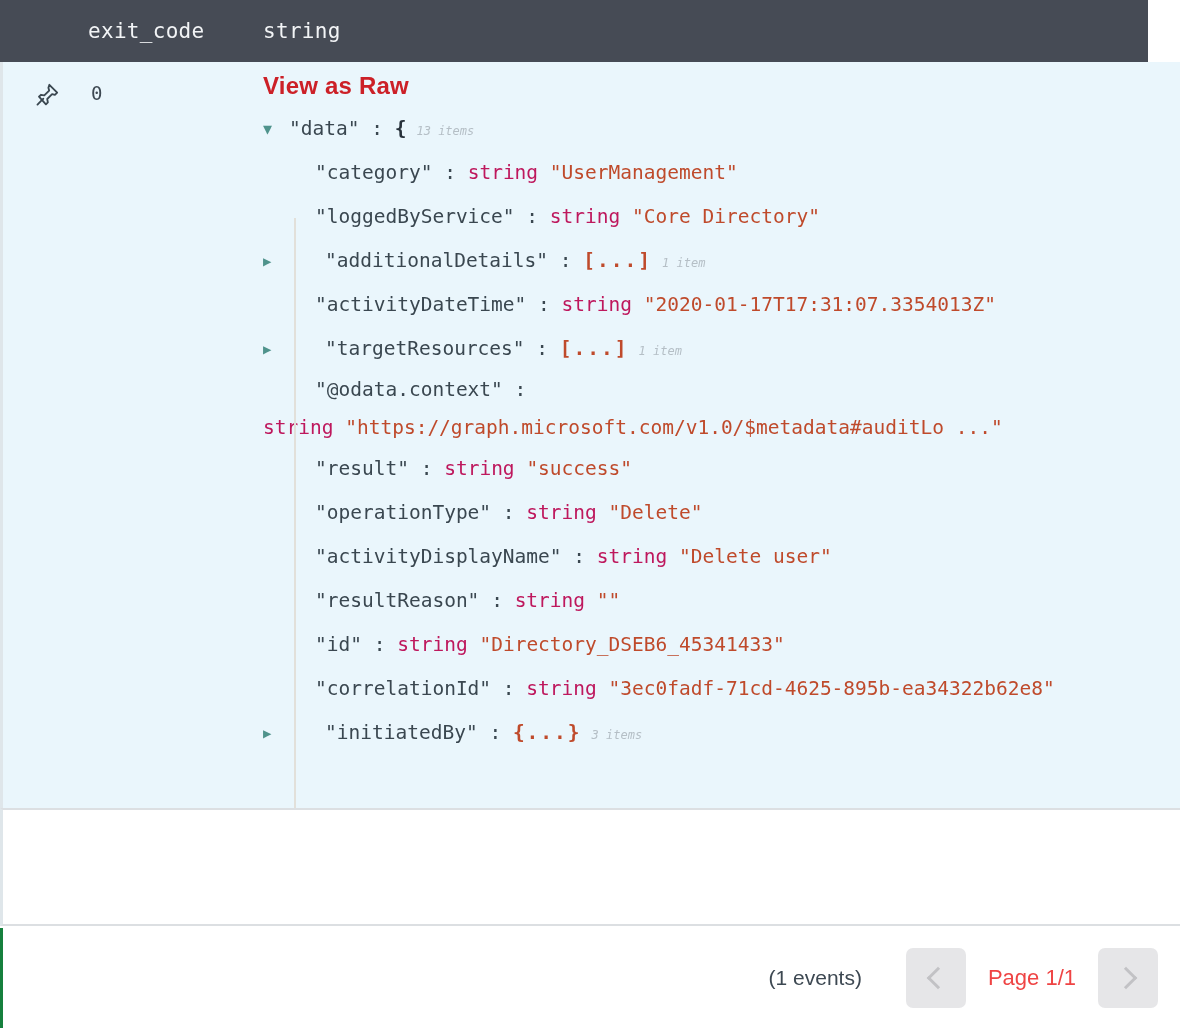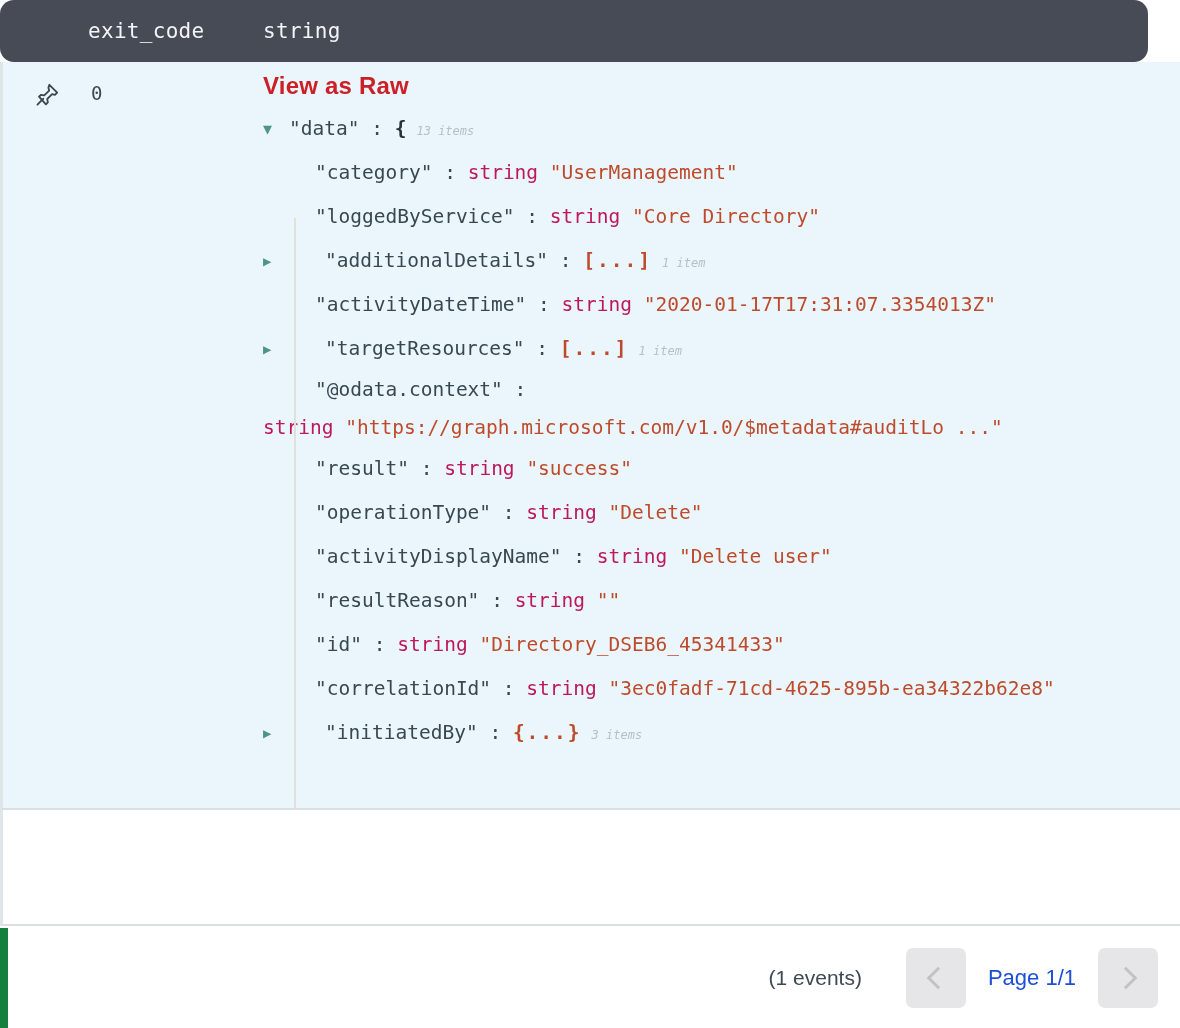--- a/index.html
+++ b/index.html
@@ -11,21 +11,21 @@
     overflow: hidden;
   }
 
   .app { position: relative; width: 1180px; height: 1028px; background:#fff; }
 
   
   .table-header {
     position: absolute; left: 0; top: 0;
     width: 1148px; height: 62px;
     background: #464b55;
-    display: flex; align-items: center; border-radius: 14px;
+    display: flex; align-items: center;
   }
   .th {
     color: #f2f4f6;
     font-family: "DejaVu Sans Mono", "Liberation Mono", monospace;
     font-size: 21px;
     letter-spacing: 0.3px;
     white-space: nowrap;
   }
   .th-pin { width: 88px; }
   .th-exit { width: 175px; }
@@ -116,21 +116,21 @@
     width: 1180px; height: 118px;
     background: #ffffff;
     border-top: 2px solid #dcdfe2;
     border-bottom: 2px solid #dcdfe2;
     border-left: 3px solid #dfe6ea;
   }
   .footer {
     position: absolute; left: 0; top: 928px;
     width: 1180px; height: 100px;
     background: #ffffff;
-    border-left: 8px solid #15803d;
+    border-left: 3px solid #15803d;
     display: flex; align-items: center; justify-content: flex-end;
     padding-right: 22px;
   }
   .events-count {
     color: #3d4852;
     font-size: 21px;
     margin-right: 44px;
   }
   .pgbtn {
     width: 60px; height: 60px;
@@ -140,21 +140,21 @@
     cursor: pointer;
   }
   .chev {
     display:block; width: 16px; height: 16px;
     border-top: 3px solid #c2c2c5;
     border-right: 3px solid #c2c2c5;
   }
   .chev.left  { transform: rotate(-135deg); margin-left: 5px; }
   .chev.right { transform: rotate(45deg);   margin-right: 5px; }
   .page-label {
-    color: #1d4ed8;
+    color: #ef4444;
     font-size: 22px;
     margin: 0 22px;
     white-space: nowrap;
   }
 </style>
 </head>
 <body>
 
 <div class="app">
 

